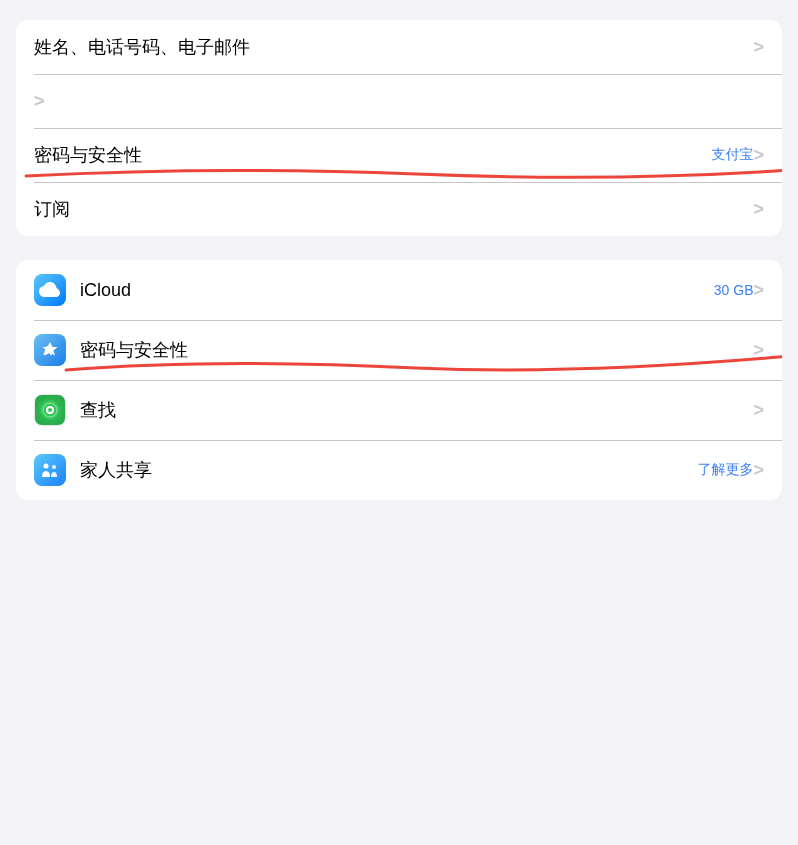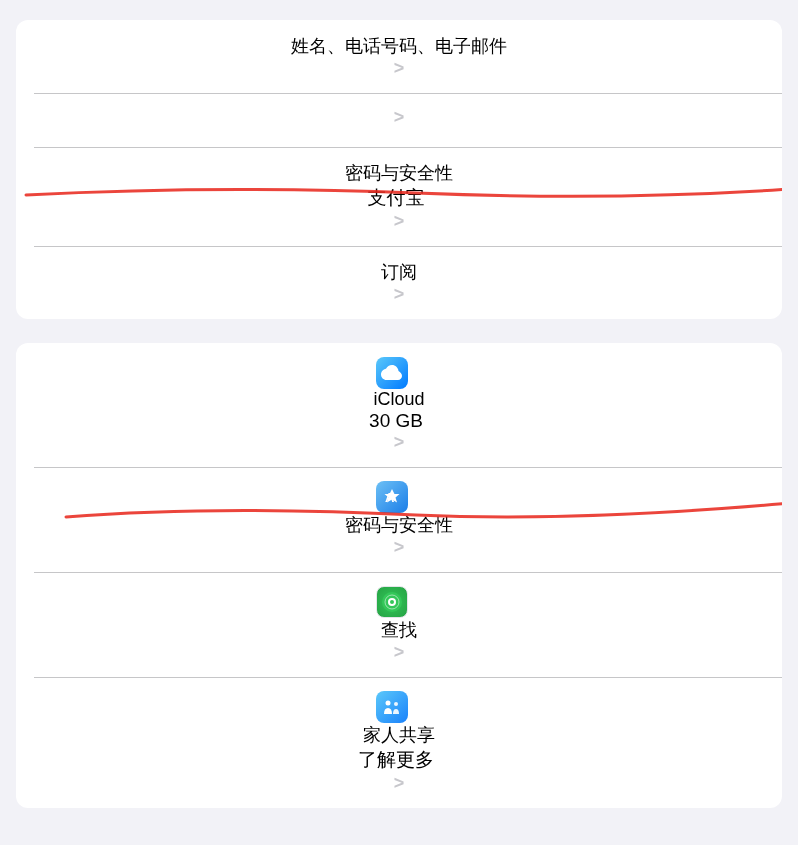--- a/index.html
+++ b/index.html
@@ -23,21 +23,20 @@
       overflow: hidden;
     }
 
     .settings-row {
       display: flex;
       align-items: center;
       padding: 14px 18px;
       position: relative;
       min-height: 54px;
       cursor: pointer;
-      flex-direction: column;
     }
 
     .settings-row:not(:last-child)::after {
       content: '';
       position: absolute;
       bottom: 0;
       left: 18px;
       right: 0;
       height: 0.5px;
       background-color: #c6c6c8;
@@ -54,23 +53,23 @@
       justify-content: center;
     }
 
     .row-label {
       font-size: 18px;
       color: #000000;
       flex: 1;
     }
 
     .row-value {
-      font-size: 19px;
-      color: #000000;
-      margin-right: 6px;
+      font-size: 14px;
+      color: #3b82f6;
+      margin-right: 0;
     }
 
     .chevron {
       color: #c7c7cc;
       font-size: 18px;
       font-weight: 600;
     }
 
     
     .annotation-overlay {

